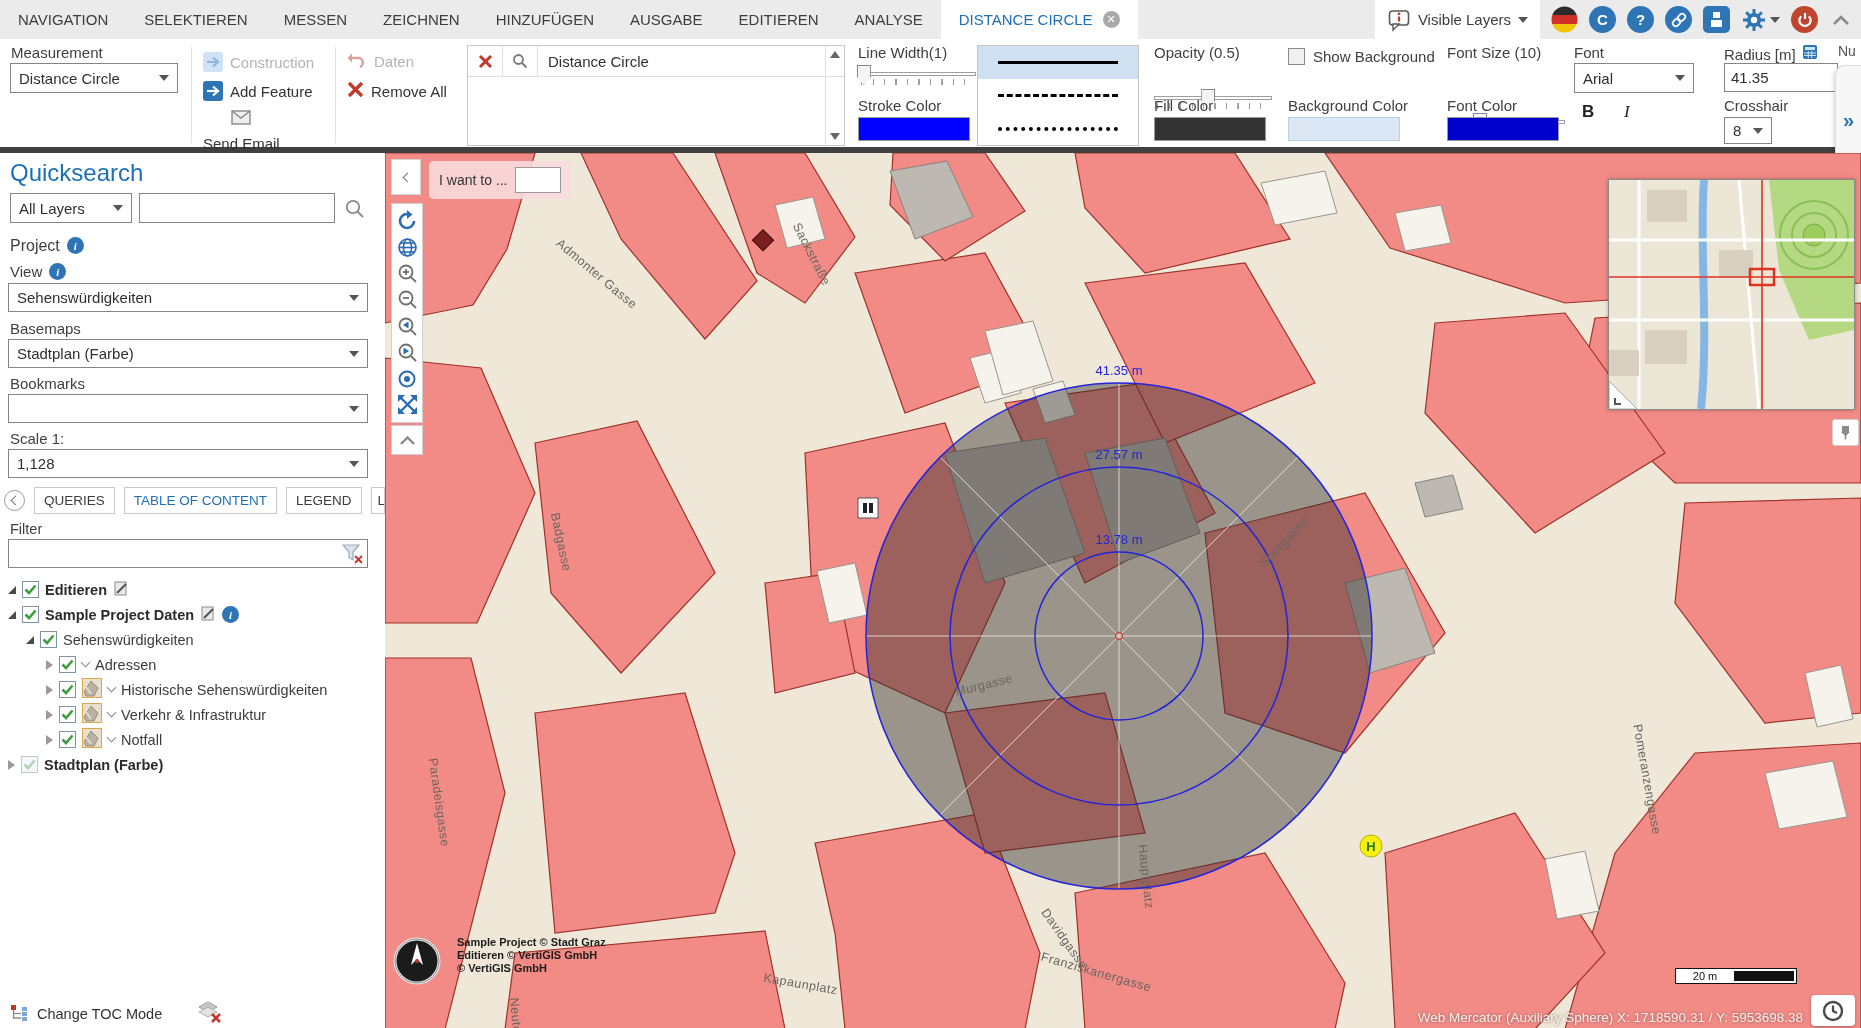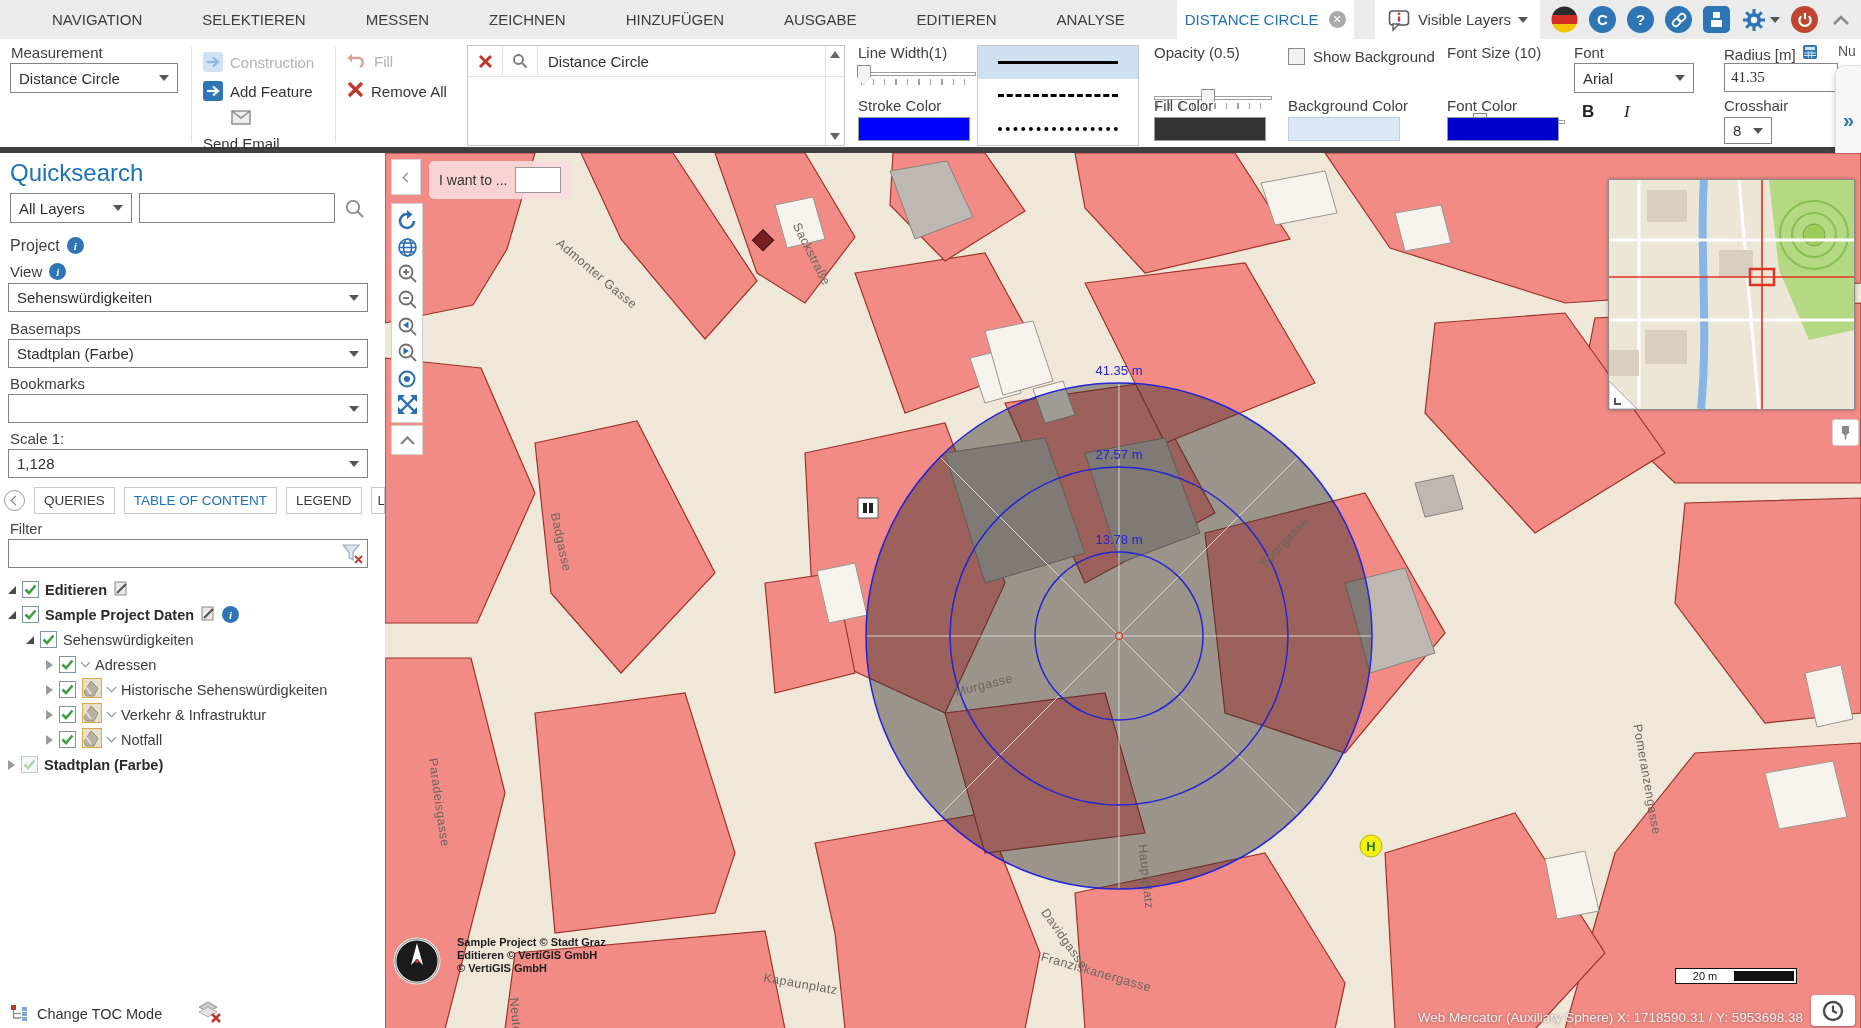--- a/index.html
+++ b/index.html
@@ -3,21 +3,21 @@
 <meta charset="utf-8">
 <style>
   * { box-sizing: border-box; margin:0; padding:0; }
   body { margin:0; background:#888; }
   #app { position:relative; width:1861px; height:1028px; overflow:hidden;
          font-family:"Liberation Sans", sans-serif; background:#fff; }
   .abs { position:absolute; }
 
   
   #menubar { position:absolute; top:0; left:0; width:1861px; height:39px; background:#ebebeb; display:flex; align-items:stretch; }
-  .mtab { display:flex; align-items:center; padding:0 8px; font-size:15px; color:#3d3d3d; cursor:pointer; white-space:nowrap;margin-left:44px; }
+  .mtab { display:flex; align-items:center; padding:0 18px; font-size:15px; color:#3d3d3d; cursor:pointer; white-space:nowrap; }
   .mtab.active { background:#fff; color:#1d70b7; }
   .tab-close { width:17px; height:17px; border-radius:50%; background:#a9a9a9; color:#fff; font-size:11px; line-height:17px; text-align:center; margin-left:10px; }
   #menu-right { position:absolute; right:8px; top:0; height:39px; display:flex; align-items:center; gap:11px; }
   #visible-layers { display:flex; align-items:center; gap:7px; background:#fff; height:39px; padding:16px 12px; font-size:15px; color:#3d3d3d; }
   .caret-down { width:0; height:0; border-left:5px solid transparent; border-right:5px solid transparent; border-top:6px solid #555; display:inline-block; }
   .circ-ic { width:27px; height:27px; border-radius:50%; display:flex; align-items:center; justify-content:center; }
 
   
   #ribbon { position:absolute; top:39px; left:0; width:1861px; height:114px; background:#fff; border-bottom:6px solid #404040; }
   .rsep { position:absolute; top:8px; height:96px; width:1px; background:#e2e2e2; }
@@ -216,21 +216,21 @@
     </div>
 
     <div class="rsep" style="left:335px;"></div>
 
     <div class="act-row disabled" style="left:347px;top:13px;">
       <span>
         <svg width="20" height="16" viewBox="0 0 20 16" fill="none">
             <path d="M4 6 H13 a5 5 0 0 1 0 9" stroke="#dba49a" stroke-width="2.4"></path>
         <polygon points="5,1.5 5,10.5 0.5,6" fill="#dba49a"></polygon>
           </svg></span>
-      <span>Fill</span>
+      <span>Daten</span>
     </div>
     <div class="act-row" style="left:347px;top:42px;">
       <span>
         <svg width="17" height="17" viewBox="0 0 17 17" stroke="#c0392b" stroke-width="3.4">
             <line x1="2" y1="2" x2="15" y2="15"></line>
             <line x1="15" y1="2" x2="2" y2="15"></line>
           </svg></span>
       <span>Remove All</span>
     </div>
 
@@ -318,21 +318,21 @@
             <rect x="1" y="1" width="14" height="14" rx="2" fill="#2e75b6"></rect>
         <rect x="3" y="3" width="10" height="3" fill="#cfe3f5"></rect>
             <g stroke="#cfe3f5" stroke-width="1">
               <line x1="6.3" y1="7" x2="6.3" y2="14"></line>
               <line x1="9.7" y1="7" x2="9.7" y2="14"></line>
               <line x1="2" y1="9" x2="14" y2="9"></line>
               <line x1="2" y1="11.5" x2="14" y2="11.5"></line>
             </g>
           </svg></span>
     </div>
-    <input class="txt abs" style="left: 1724px; top: 24px; width: 114px; height: 29px; font-family: Liberation Serif, serif;" value="41.35">
+    <input class="txt abs" style="left: 1724px; top: 24px; width: 114px; height: 29px;" value="41.35">
     <div class="abs" style="left:1724px;top:58px;"><span class="lbl">Crosshair</span></div>
     <div class="dd abs" style="left:1724px;top:78px;width:48px;height:27px;">
       <span>8</span>
         <span class="caret-down"></span>
     </div>
 
     <div class="abs" style="right:3px;top:4px;font-size:14px;color:#555;overflow:hidden;width:20px;white-space:nowrap;">Nu</div>
     <div id="flyout">
         <span>»</span>
       </div>

